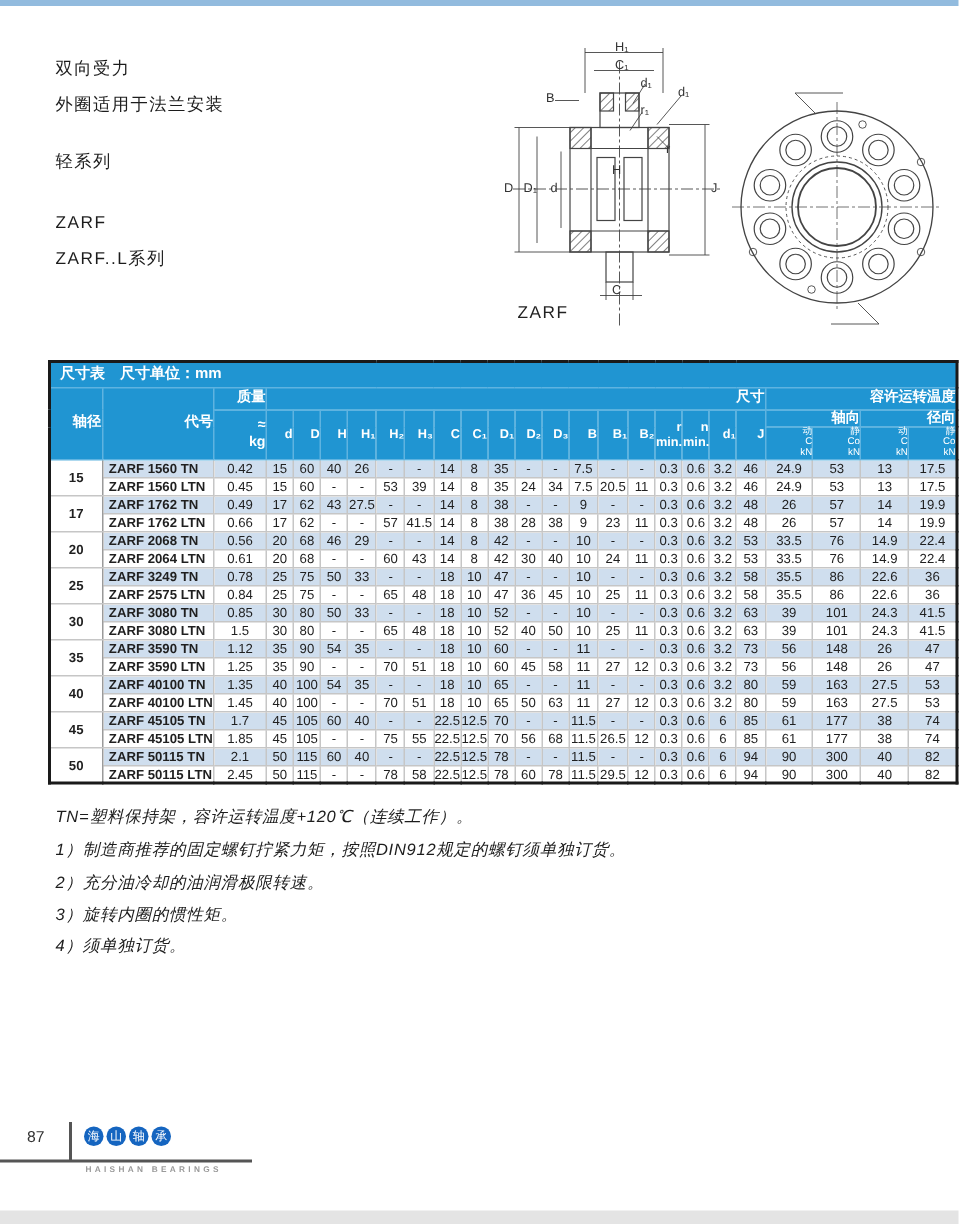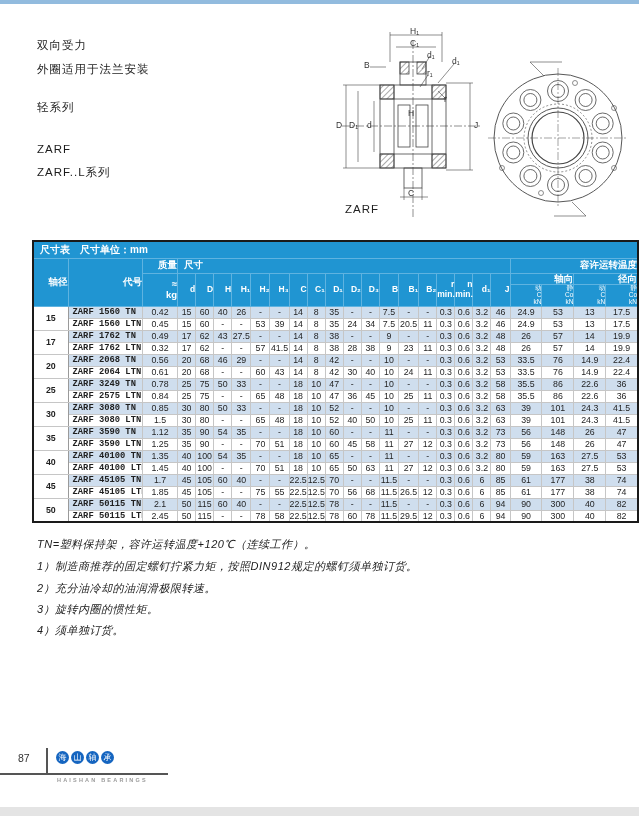--- a/index.html
+++ b/index.html
@@ -37,21 +37,21 @@
   .dim-table th.h-dimcol { font-size:8.5px; }
   .dim-table th.h-loadunit { font-size:6.5px; line-height:1.05; font-weight:normal; }
   .dim-table th.h-group { height:15px; }
   .dim-table tbody td {
     font-size:8.8px; text-align:center; height:12px; padding:0;
     border:1px solid #c6c6c6; color:#1f1f1f; line-height:1; background:#fff;
     overflow:hidden; white-space:nowrap;
   }
   .dim-table tr.tn td { background:#cfdeee; }
   .dim-table td.shaft { background:#ffffff !important; font-weight:bold; border-right:1px solid #9a9a9a; }
-  .dim-table td.code  { text-align:left; padding-left:4px; font-weight:bold;font-family:Liberation Mono, monospace; }
+  .dim-table td.code  { text-align:left; padding-left:4px; font-weight:bold; }
   .dim-table tr.group-start td { border-top:1px solid #8d8d8d; }
 
   .note-line { position:absolute; left:37px; font-size:11px; color:#1c1c1c; letter-spacing:0.5px;font-style:italic; }
 
   
   .page-num { position:absolute; left:18px; top:752px; font-size:10.5px; color:#333; }
   .footer-vline { position:absolute; left:46px; top:748px; width:2px; height:26px; background:#555; }
   .logo { position:absolute; left:56px; top:751px; display:flex; gap:2px; }
   .logo-circle {
     width:13px; height:13px; border-radius:50%; background:#1565c0; color:#fff;
@@ -223,21 +223,21 @@
       <col style="width:30px">
   </colgroup>
   <thead>
     <tr class="title-row">
       <th colspan="25">尺寸表　尺寸单位：mm</th>
     </tr>
     <tr>
       <th rowspan="3" class="h-group">轴径</th>
       <th rowspan="3" class="h-group">代号</th>
       <th class="h-group">质量</th>
-      <th colspan="18" class="h-group" style="text-align:left;padding-left:6px">尺寸</th>
+      <th colspan="18" class="h-group" style="text-align:right;padding-left:6px">尺寸</th>
       <th colspan="4" class="h-group">容许运转温度</th>
     </tr>
     <tr>
       <th rowspan="2">≈
 kg</th>
       <th rowspan="2" class="h-dimcol">d</th>
       <th rowspan="2" class="h-dimcol">D</th>
       <th rowspan="2" class="h-dimcol">H</th>
       <th rowspan="2" class="h-dimcol">H₁</th>
       <th rowspan="2" class="h-dimcol">H₂</th>
@@ -350,21 +350,21 @@
         <td>0.6</td>
         <td>3.2</td>
         <td>48</td>
         <td>26</td>
         <td>57</td>
         <td>14</td>
         <td>19.9</td>
       </tr>
       <tr class="ltn">
         <td class="code">ZARF 1762 LTN</td>
-        <td>0.32</td>
+        <td>0.66</td>
         <td>17</td>
         <td>62</td>
         <td>-</td>
         <td>-</td>
         <td>57</td>
         <td>41.5</td>
         <td>14</td>
         <td>8</td>
         <td>38</td>
         <td>28</td>

